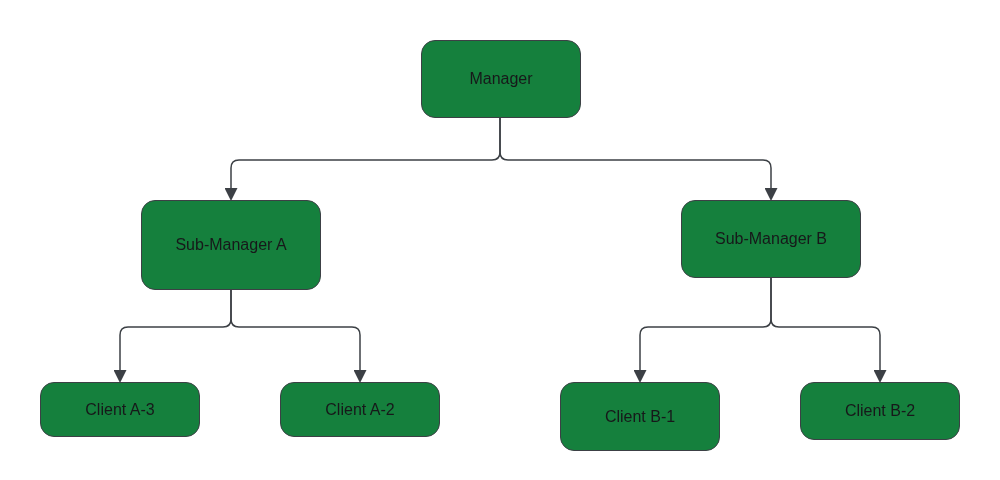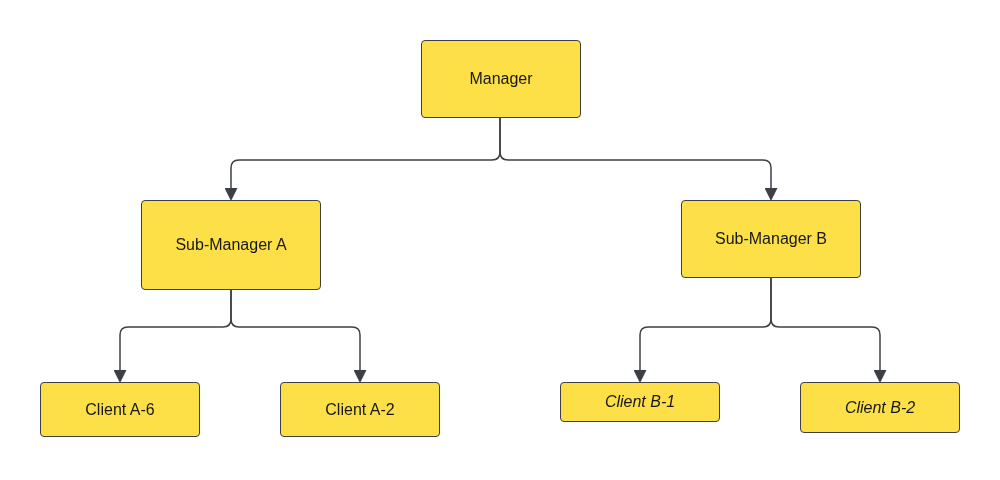--- a/index.html
+++ b/index.html
@@ -19,38 +19,38 @@
     position: absolute;
     left: 0;
     top: 0;
     width: 1000px;
     height: 480px;
     pointer-events: none;
   }
   .node {
     position: absolute;
     box-sizing: border-box;
-    background: #fde047;
+    background: #15803d;
     border: 1px solid #3c4045;
-    border-radius: 4px;
+    border-radius: 14px;
     display: flex;
     align-items: center;
     justify-content: center;
     font-size: 16px;
     color: #17181a;
     text-align: center;
     white-space: nowrap;
   }
   .node-manager   { left: 421px; top: 40px;  width: 160px; height: 78px; }
   .node-sub-a     { left: 141px; top: 200px; width: 180px; height: 90px; }
   .node-sub-b     { left: 681px; top: 200px; width: 180px; height: 78px; }
   .node-client-a1 { left: 40px;  top: 382px; width: 160px; height: 55px; }
   .node-client-a2 { left: 280px; top: 382px; width: 160px; height: 55px; justify-content: center; }
-  .node-client-b1 { left: 560px; top: 382px; width: 160px; height: 40px; font-style: italic; }
-  .node-client-b2 { left: 800px; top: 382px; width: 160px; height: 51px; font-style: italic; }
+  .node-client-b1 { left: 560px; top: 382px; width: 160px; height: 69px; }
+  .node-client-b2 { left: 800px; top: 382px; width: 160px; height: 58px; }
 </style>
 </head>
 <body>
 
 <div class="canvas">
 
   <svg class="connectors" width="1000" height="480" viewBox="0 0 1000 480" xmlns="http://www.w3.org/2000/svg">
     <defs>
       <marker id="arrow" markerUnits="userSpaceOnUse" markerWidth="13" markerHeight="13" viewBox="0 0 12 12" refX="0" refY="6" orient="auto">
         <path d="M0,0 L12,6 L0,12 Z" fill="#3c4045"></path>
@@ -78,21 +78,21 @@
 
   <div class="node node-sub-a">
     <span>Sub-Manager A</span>
   </div>
 
   <div class="node node-sub-b">
     <span>Sub-Manager B</span>
   </div>
 
   <div class="node node-client-a1">
-    <span>Client A-6</span>
+    <span>Client A-3</span>
   </div>
 
   <div class="node node-client-a2">
     <span>Client A-2</span>
   </div>
 
   <div class="node node-client-b1">
     <span>Client B-1</span>
   </div>
 

